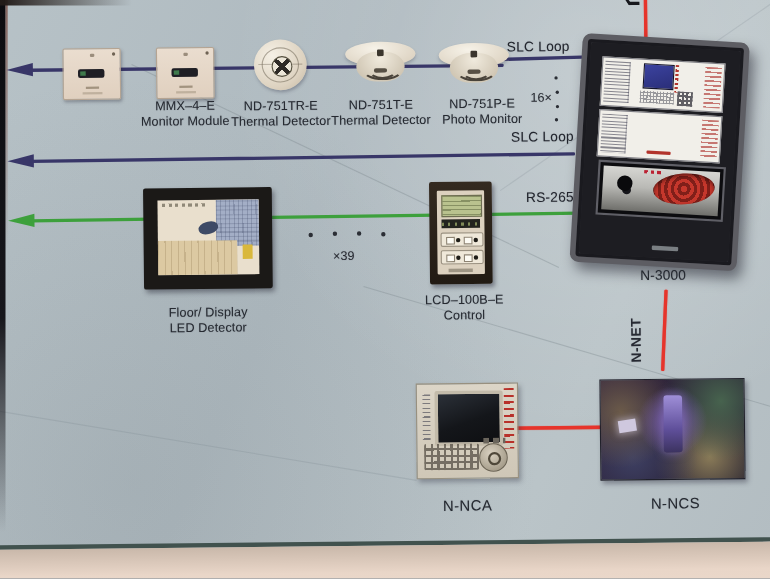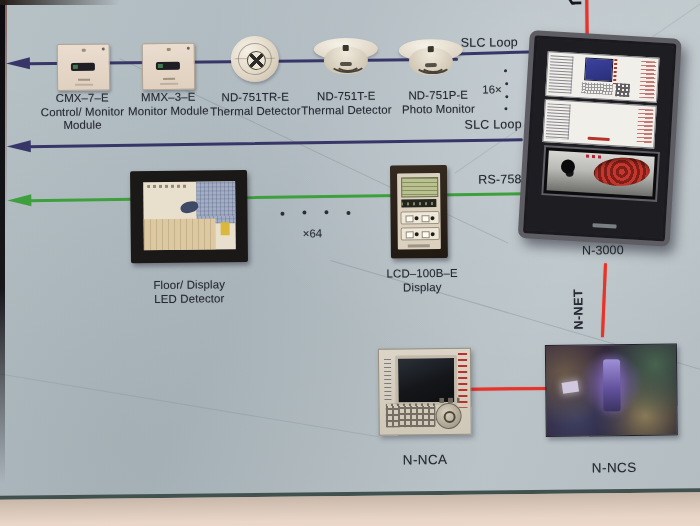--- a/index.html
+++ b/index.html
@@ -205,21 +205,21 @@
     <div class="hline navy" style="left:28px;top:59px;width:432px;"></div>
     <div class="hline navy" style="left:458px;top:53px;width:74px;transform:rotate(-1deg);"></div>
     <div class="bus-label" style="left:463px;top:37px;">SLC Loop</div>
 
     <div class="arrow-left navy" style="left:8px;top:137px;"></div>
     <div class="hline navy" style="left:28px;top:141px;width:496px;transform:rotate(-0.2deg);"></div>
     <div class="bus-label" style="left:466px;top:119px;">SLC Loop</div>
 
     <div class="arrow-left green" style="left:8px;top:191px;"></div>
     <div class="hline green" style="left:28px;top:195px;width:500px;transform:rotate(-0.2deg);"></div>
-    <div class="bus-label" style="left:479px;top:174px;">RS-758</div>
+    <div class="bus-label" style="left:479px;top:174px;">RS-265</div>
 
     <div class="vline red" style="left:588px;top:0;height:38px;"></div>
     <div class="cut-glyph"></div>
     <div class="vline red" style="left:604px;top:266px;height:74px;transform:rotate(3deg);transform-origin:top center;"></div>
     <div class="vlabel" style="left:571px;top:270px;height:62px;">N-NET</div>
     <div class="hline red" style="left:452px;top:389px;width:100px;"></div>
 
     <div class="module" style="left:59px;top:41px;">
       <span class="pin"></span>
       <span class="dot-tr"></span>
@@ -249,27 +249,22 @@
     </div>
     <div class="det-smoke" style="left:401px;top:40px;">
       <span class="base"></span>
       <span class="dome"></span>
       <span class="tip"></span>
       <span class="vent1"></span>
       <span class="vent2"></span>
       <span class="mouth"></span>
     </div>
 
-    <div class="dev-label" style="left:34px;top:89px;">
-      <div>CMX–7–E</div>
-      <div>Control/ Monitor</div>
-      <div>Module</div>
-    </div>
     <div class="dev-label" style="left:120px;top:89px;">
-      <div>MMX–3–E</div>
+      <div>MMX–4–E</div>
       <div>Monitor Module</div>
     </div>
     <div class="dev-label" style="left:207px;top:90px;">
       <div>ND-751TR-E</div>
       <div>Thermal Detector</div>
     </div>
     <div class="dev-label" style="left:298px;top:90px;">
       <div>ND-751T-E</div>
       <div>Thermal Detector</div>
     </div>
@@ -281,21 +276,21 @@
     <div class="mult" style="left:484px;top:85px;">16×</div>
     <div class="dot" style="left:506px;top:71px;"></div>
     <div class="dot" style="left:507px;top:84px;"></div>
     <div class="dot" style="left:507px;top:97px;"></div>
     <div class="dot" style="left:506px;top:109px;"></div>
 
     <div class="dot h" style="left:281px;top:211px;"></div>
     <div class="dot h" style="left:303px;top:210px;"></div>
     <div class="dot h" style="left:325px;top:210px;"></div>
     <div class="dot h" style="left:347px;top:211px;"></div>
-    <div class="mult" style="left:303px;top:227px;">×64</div>
+    <div class="mult" style="left:303px;top:227px;">×39</div>
 
     <div class="floor-disp" style="left:131px;top:169px;">
       <div class="map">
         <span class="fs-blue"></span>
         <span class="fs-tan"></span>
         <span class="fs-blob"></span>
         <span class="fs-yellow"></span>
         <span class="fs-topmarks"></span>
       </div>
     </div>
@@ -318,21 +313,21 @@
           <i style="left:4px;"></i>
             <b style="left:13px;"></b>
           <i style="left:20px;"></i>
             <b style="left:29px;"></b>
         </span>
         <span class="foot"></span>
       </div>
     </div>
     <div class="dev-label" style="left:372px;top:268px;">
       <div>LCD–100B–E</div>
-      <div>Display</div>
+      <div>Control</div>
     </div>
 
     <div class="cab">
       <div class="inner">
         <div class="pmod pmod1">
           <span class="ledcol l"></span>
           <span class="ledcol r"></span>
           <span class="pscreen"></span>
           <span class="predstripe"></span>
           <span class="pkeys"></span>
@@ -358,21 +353,21 @@
       <span class="lcol"></span>
       <span class="screen"></span>
       <span class="rcol"></span>
       <span class="keys"></span>
       <span class="padbtns"></span>
       <span class="pad"></span>
     </div>
     <div class="dev-label big" style="left:373px;top:454px;">N-NCA</div>
 
     <div class="nncs" style="left:544px;top:347px;"></div>
-    <div class="dev-label big" style="left:562px;top:464px;">N-NCS</div>
+    <div class="dev-label big" style="left:562px;top:454px;">N-NCS</div>
 
     <div class="page-bottom-edge"></div>
     <div class="page-below">
       <span class="caption-smudge">
         
       </span>
     </div>
   </div>
 
   <div class="photo-edge-left"></div>

